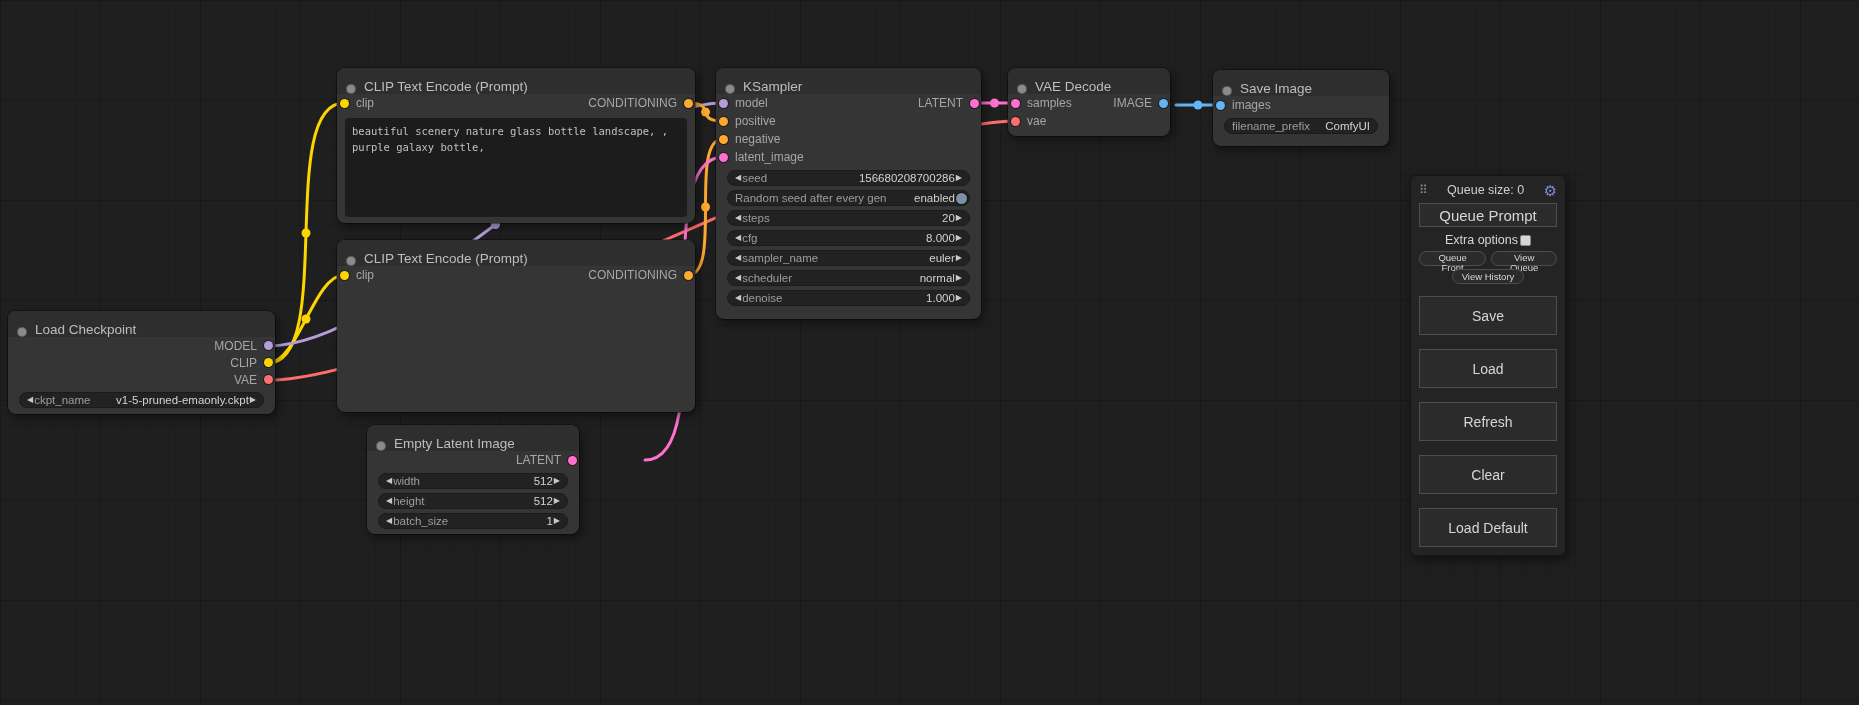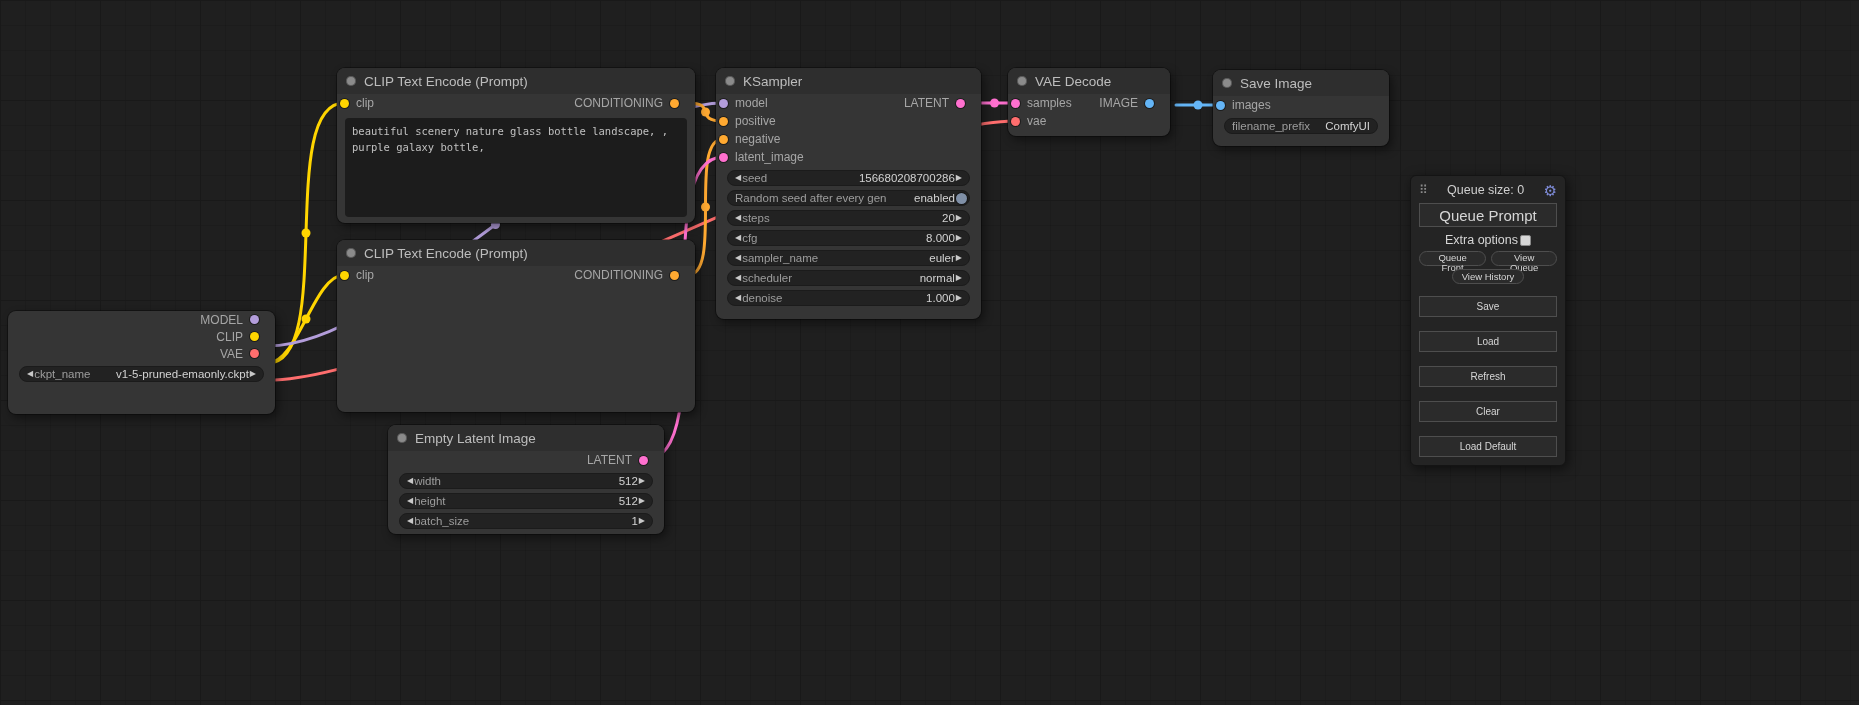--- a/index.html
+++ b/index.html
@@ -11,28 +11,28 @@
       linear-gradient(90deg,#191919 1px,transparent 1px),
       linear-gradient(rgba(0,0,0,.10) 1px,transparent 1px),
       linear-gradient(90deg,rgba(0,0,0,.10) 1px,transparent 1px);
     background-size:100px 100px,100px 100px,25px 25px,25px 25px;
     font-family:"Liberation Sans",sans-serif;}
   #wires{position:absolute;inset:0;pointer-events:none}
 
   .node{position:absolute;background:#353535;border-radius:8px;
     box-shadow:0 0 0 1px rgba(0,0,0,.35),3px 4px 10px rgba(0,0,0,.45)}
   .ntitle{height:26px;background:#2e2e2e;border-radius:8px 8px 0 0;display:flex;
-    align-items:center;padding:0 9px;gap:8px;color:#bdbdbd;font-size:13.5px;cursor:default}
+    align-items:flex-end;padding:0 9px;gap:8px;color:#bdbdbd;font-size:13.5px;cursor:default}
   .cdot{width:10px;height:10px;border-radius:50%;background:#8b8b8b;
     box-shadow:inset 0 0 0 1px rgba(0,0,0,.35);flex:none}
 
   .srow{display:flex;align-items:center;height:18px;font-size:12px;color:#a6a6a6}
   .srow17{height:17px}
   .sin{display:flex;align-items:center;gap:7px;margin-left:3px}
-  .sout{display:flex;align-items:center;gap:7px;margin-left:auto;margin-right:16px}
+  .sout{display:flex;align-items:center;gap:7px;margin-left:auto;margin-right:2px}
   .sdot{width:9px;height:9px;border-radius:50%;background:var(--c,#888);flex:none;
     box-shadow:0 0 0 1px rgba(0,0,0,.45)}
 
   .widget{height:16px;margin:4px 11px 0;background:#222;border:1px solid #1b1b1b;
     border-radius:9px;display:flex;align-items:center;padding:0 7px;font-size:11.5px;
     color:#9d9d9d;gap:1px;cursor:default}
   .warr{font-size:8px;color:#c8c8c8;flex:none;line-height:1}
   .wval{margin-left:auto;color:#d2d2d2;white-space:nowrap}
   .knob{width:11px;height:11px;border-radius:50%;background:var(--c,#7f8fa6);
     margin-right:-5px;flex:none;box-shadow:0 0 0 1px rgba(0,0,0,.4)}
@@ -44,21 +44,21 @@
   .menu{position:absolute;left:1410px;top:175px;width:156px;background:#242424;
     border:1px solid #141414;border-radius:6px;box-shadow:2px 3px 12px rgba(0,0,0,.55);
     padding:5px 8px 8px;color:#ddd}
   .mhead{display:flex;align-items:center;justify-content:space-between;height:18px;
     font-size:12.5px;color:#cfcfcf}
   .mdrag{color:#8a8a8a;font-size:12px;cursor:grab}
   .mgear{font-size:15px;color:var(--c,#7e8bd8);cursor:pointer;line-height:1}
   .btn{display:block;width:100%;background:#2b2b2b;border:1px solid #4e4e4e;border-radius:0;
     color:#d6d6d6;font-family:inherit;cursor:pointer}
   .btn.big{height:24px;font-size:15px;margin:4px 0 5px}
-  .btn.mid{height:21px;font-size:10px;margin:14px 0 0}
+  .btn.mid{height:39px;font-size:14px;margin:14px 0 0}
   .btn.first-mid{margin-top:12px}
   .extra{display:flex;align-items:center;justify-content:center;gap:2px;font-size:12.5px;
     height:16px;margin:2px 0;color:#d6d6d6}
   .chk{width:11px;height:11px;background:#d7d7d7;border:1px solid #8a8a8a;border-radius:2px;cursor:pointer}
   .srowbtns{display:flex;justify-content:center;gap:5px;margin:3px 0 0}
   .btn.small{width:auto;padding:1px 9px;font-size:9.5px;border-radius:9px;height:15px;line-height:1}
 </style>
 </head>
 <body>
 
@@ -79,20 +79,24 @@
       <circle cx="705.5" cy="207" r="4.5" fill="#FFA931"></circle>
       <path d="M 645 460 C 723.2196426736916 460, 644.7803573263084 157, 723 157" stroke="#FF70CF" stroke-width="3" fill="none" stroke-linecap="round"></path>
       <circle cx="684" cy="308.5" r="4.5" fill="#FF70CF"></circle>
       <path d="M 974 103 C 1004 103, 985 103, 1015 103" stroke="#FF70CF" stroke-width="3" fill="none" stroke-linecap="round"></path>
       <circle cx="994.5" cy="103" r="4.5" fill="#FF70CF"></circle>
       <path d="M 1176 105 C 1206 105, 1190 105, 1220 105" stroke="#64B5F6" stroke-width="3" fill="none" stroke-linecap="round"></path>
       <circle cx="1198" cy="105" r="4.5" fill="#64B5F6"></circle>
     </svg>
 
   <div class="node" style="left:8px;top:311px;width:267px;height:103px">
+    <div class="ntitle">
+      <span class="cdot"></span>
+      <span>Load Checkpoint</span>
+    </div>
     <div class="srow srow17">
       <div class="sout">
           <span>MODEL</span>
           <span class="sdot" style="--c: #B39DDB;"></span>
         </div>
     </div>
     <div class="srow srow17">
       <div class="sout">
           <span>CLIP</span>
           <span class="sdot" style="--c: #FFD500;"></span>
@@ -140,21 +144,21 @@
           <span class="sdot" style="--c: #FFD500;"></span>
           <span>clip</span>
         </div>
       <div class="sout">
           <span>CONDITIONING</span>
           <span class="sdot" style="--c: #FFA931;"></span>
         </div>
     </div>
   </div>
 
-  <div class="node" style="left:388px;top:425px;width:276px;height:109px">
+  <div class="node" style="left:367px;top:425px;width:212px;height:109px">
     <div class="ntitle">
       <span class="cdot"></span>
       <span>Empty Latent Image</span>
     </div>
     <div class="srow">
       <div class="sout">
           <span>LATENT</span>
           <span class="sdot" style="--c: #FF70CF;"></span>
         </div>
     </div>

